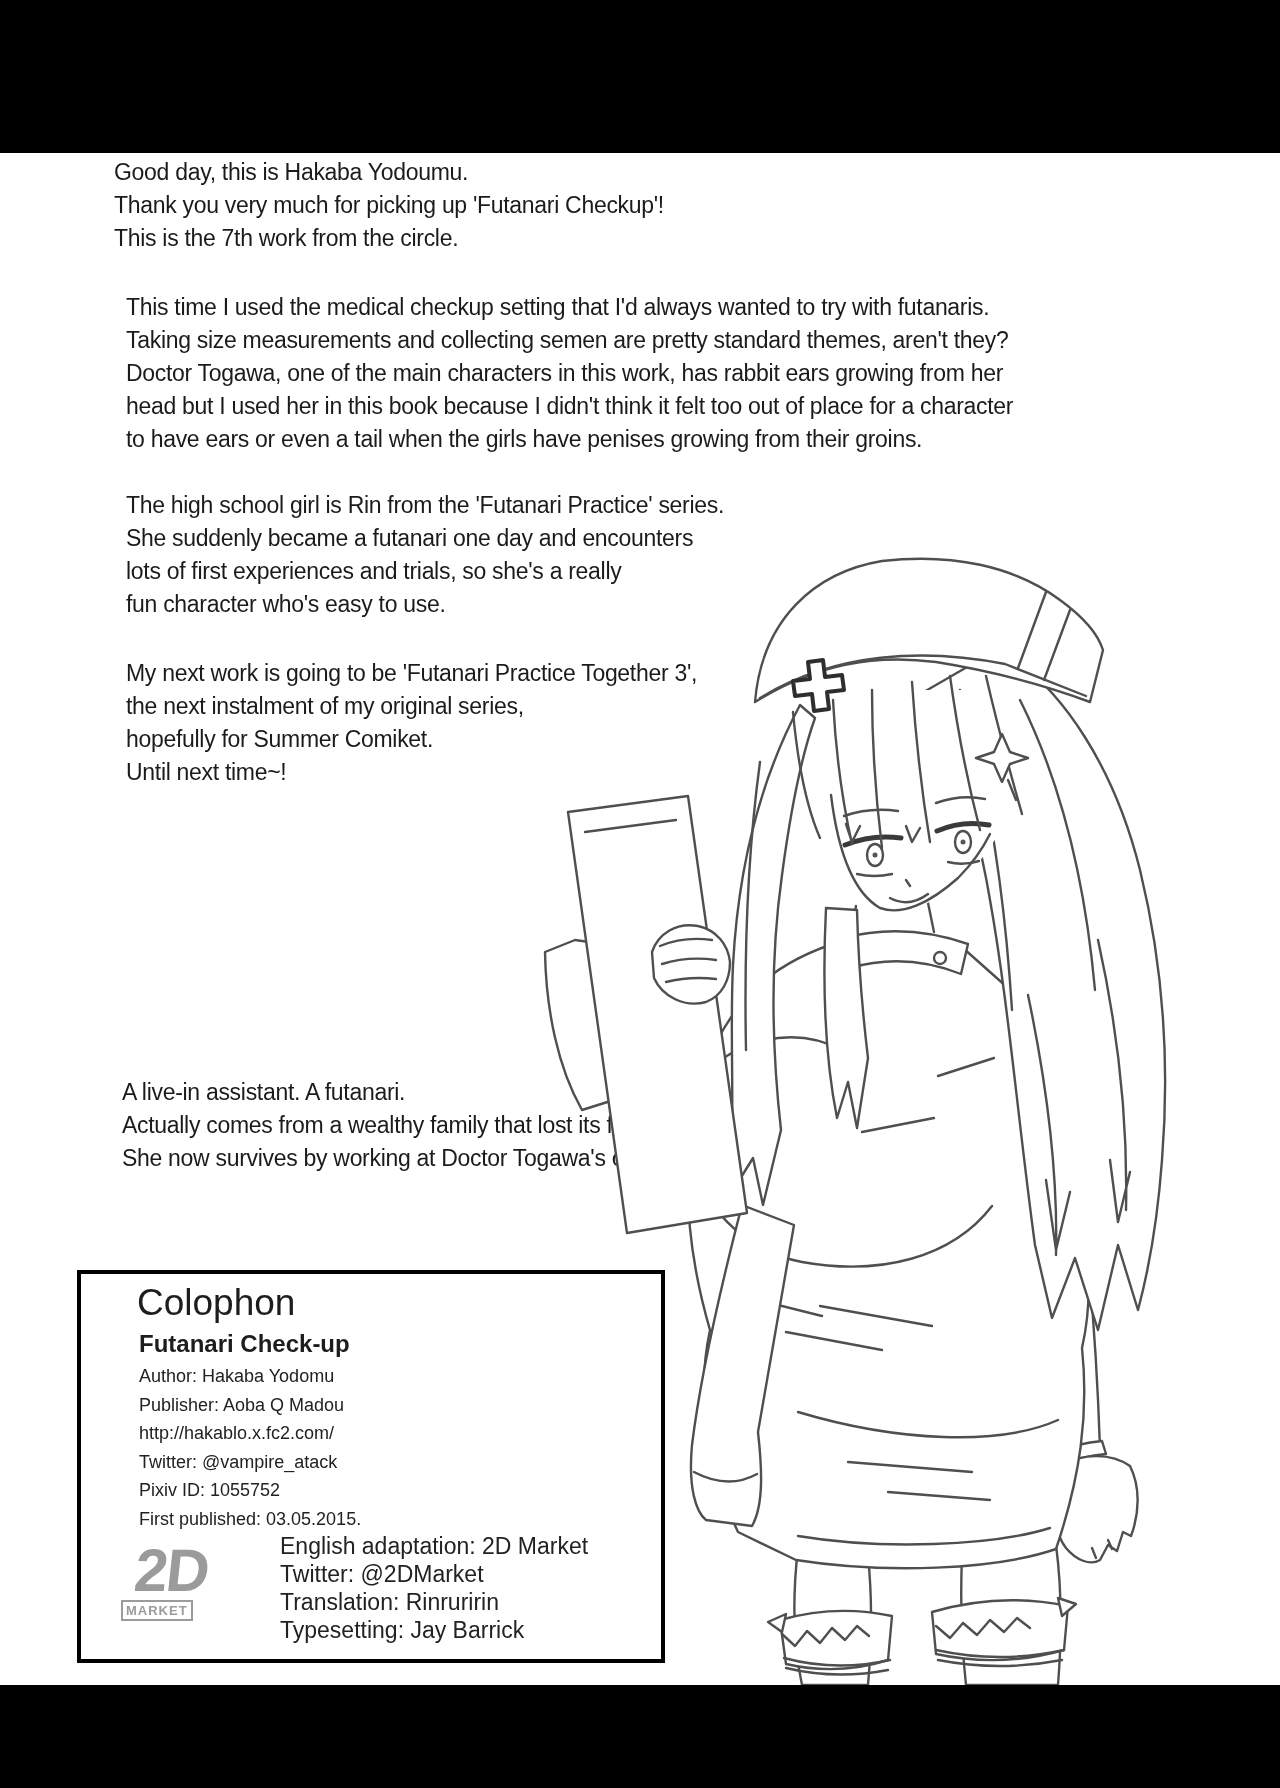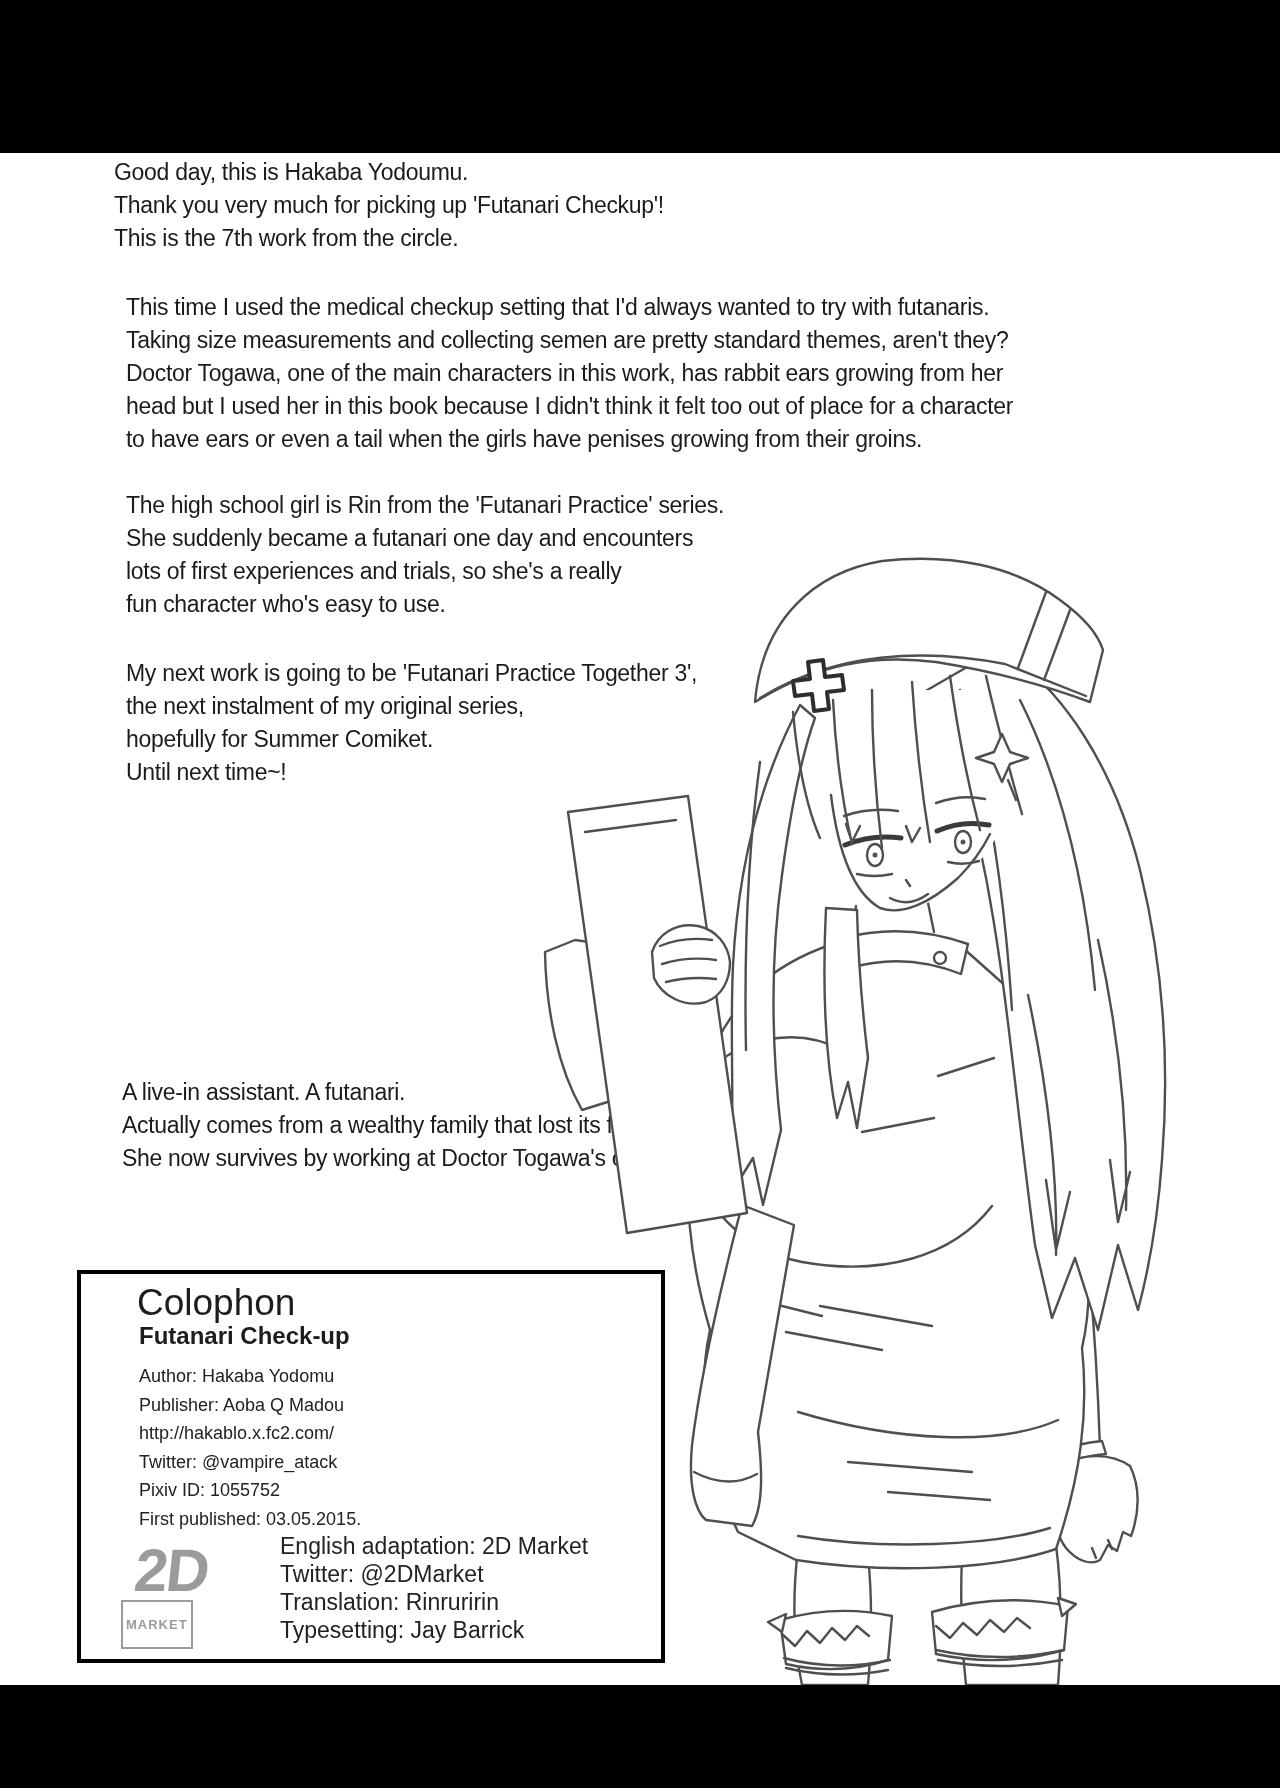--- a/index.html
+++ b/index.html
@@ -10,28 +10,28 @@
   .bar-bottom{top:1685px;height:103px;}
   
   .txt{position:absolute;color:#1b1b1b;font-size:23px;line-height:33px;letter-spacing:-0.3px;
        font-family:"Liberation Sans",sans-serif;white-space:nowrap;}
   .txt div{height:33px;}
   .note-title{font-weight:bold;font-size:24px;}
   
   .colophon{position:absolute;left:77px;top:1270px;width:588px;height:393px;
             border:4px solid #000;box-sizing:border-box;background:#fff;}
   .colo-title{position:absolute;left:36px;top:8px;font-size:37px;color:#1d1d1d;margin-left:20px;}
-  .colo-book{position:absolute;left:58px;top:48px;font-size:24px;font-weight:bold;color:#1d1d1d;}
+  .colo-book{position:absolute;left:58px;top:56px;font-size:24px;font-weight:bold;color:#1d1d1d;}
   .colo-lines{position:absolute;left:58px;top:88px;font-size:18px;line-height:28.5px;color:#222;}
   .colo-loc{position:absolute;left:188px;top:258px;font-size:23px;line-height:28px;color:#222;margin-left:11px;}
   .logo2d{position:absolute;left:40px;top:268px;width:140px;height:100px;color:#9b9b9b;}
   .logo2d .big{position:absolute;left:14px;top:-6px;font-size:60px;font-weight:bold;
                transform:skewX(-6deg);letter-spacing:-2px;}
   .logo2d .mk{position:absolute;left:0px;top:58px;border:2px solid #9b9b9b;color:#9b9b9b;
-              font-size:13px;font-weight:bold;letter-spacing:1px;padding:15px 3px;}
+              font-size:13px;font-weight:bold;letter-spacing:1px;padding:1px 3px;}
   
   .ln{fill:none;stroke:#4f4f4f;stroke-width:2.4;stroke-linecap:round;stroke-linejoin:round;}
   .fw{fill:#ffffff;stroke:#4f4f4f;stroke-width:2.4;stroke-linecap:round;stroke-linejoin:round;}
   .lid{fill:none;stroke:#3a3a3a;stroke-width:5;stroke-linecap:round;}
   .thick{fill:#ffffff;stroke:#2e2e2e;stroke-width:4;stroke-linejoin:round;}
   .nofill{fill:#ffffff;stroke:none;}
 </style>
 </head>
 <body>
 

